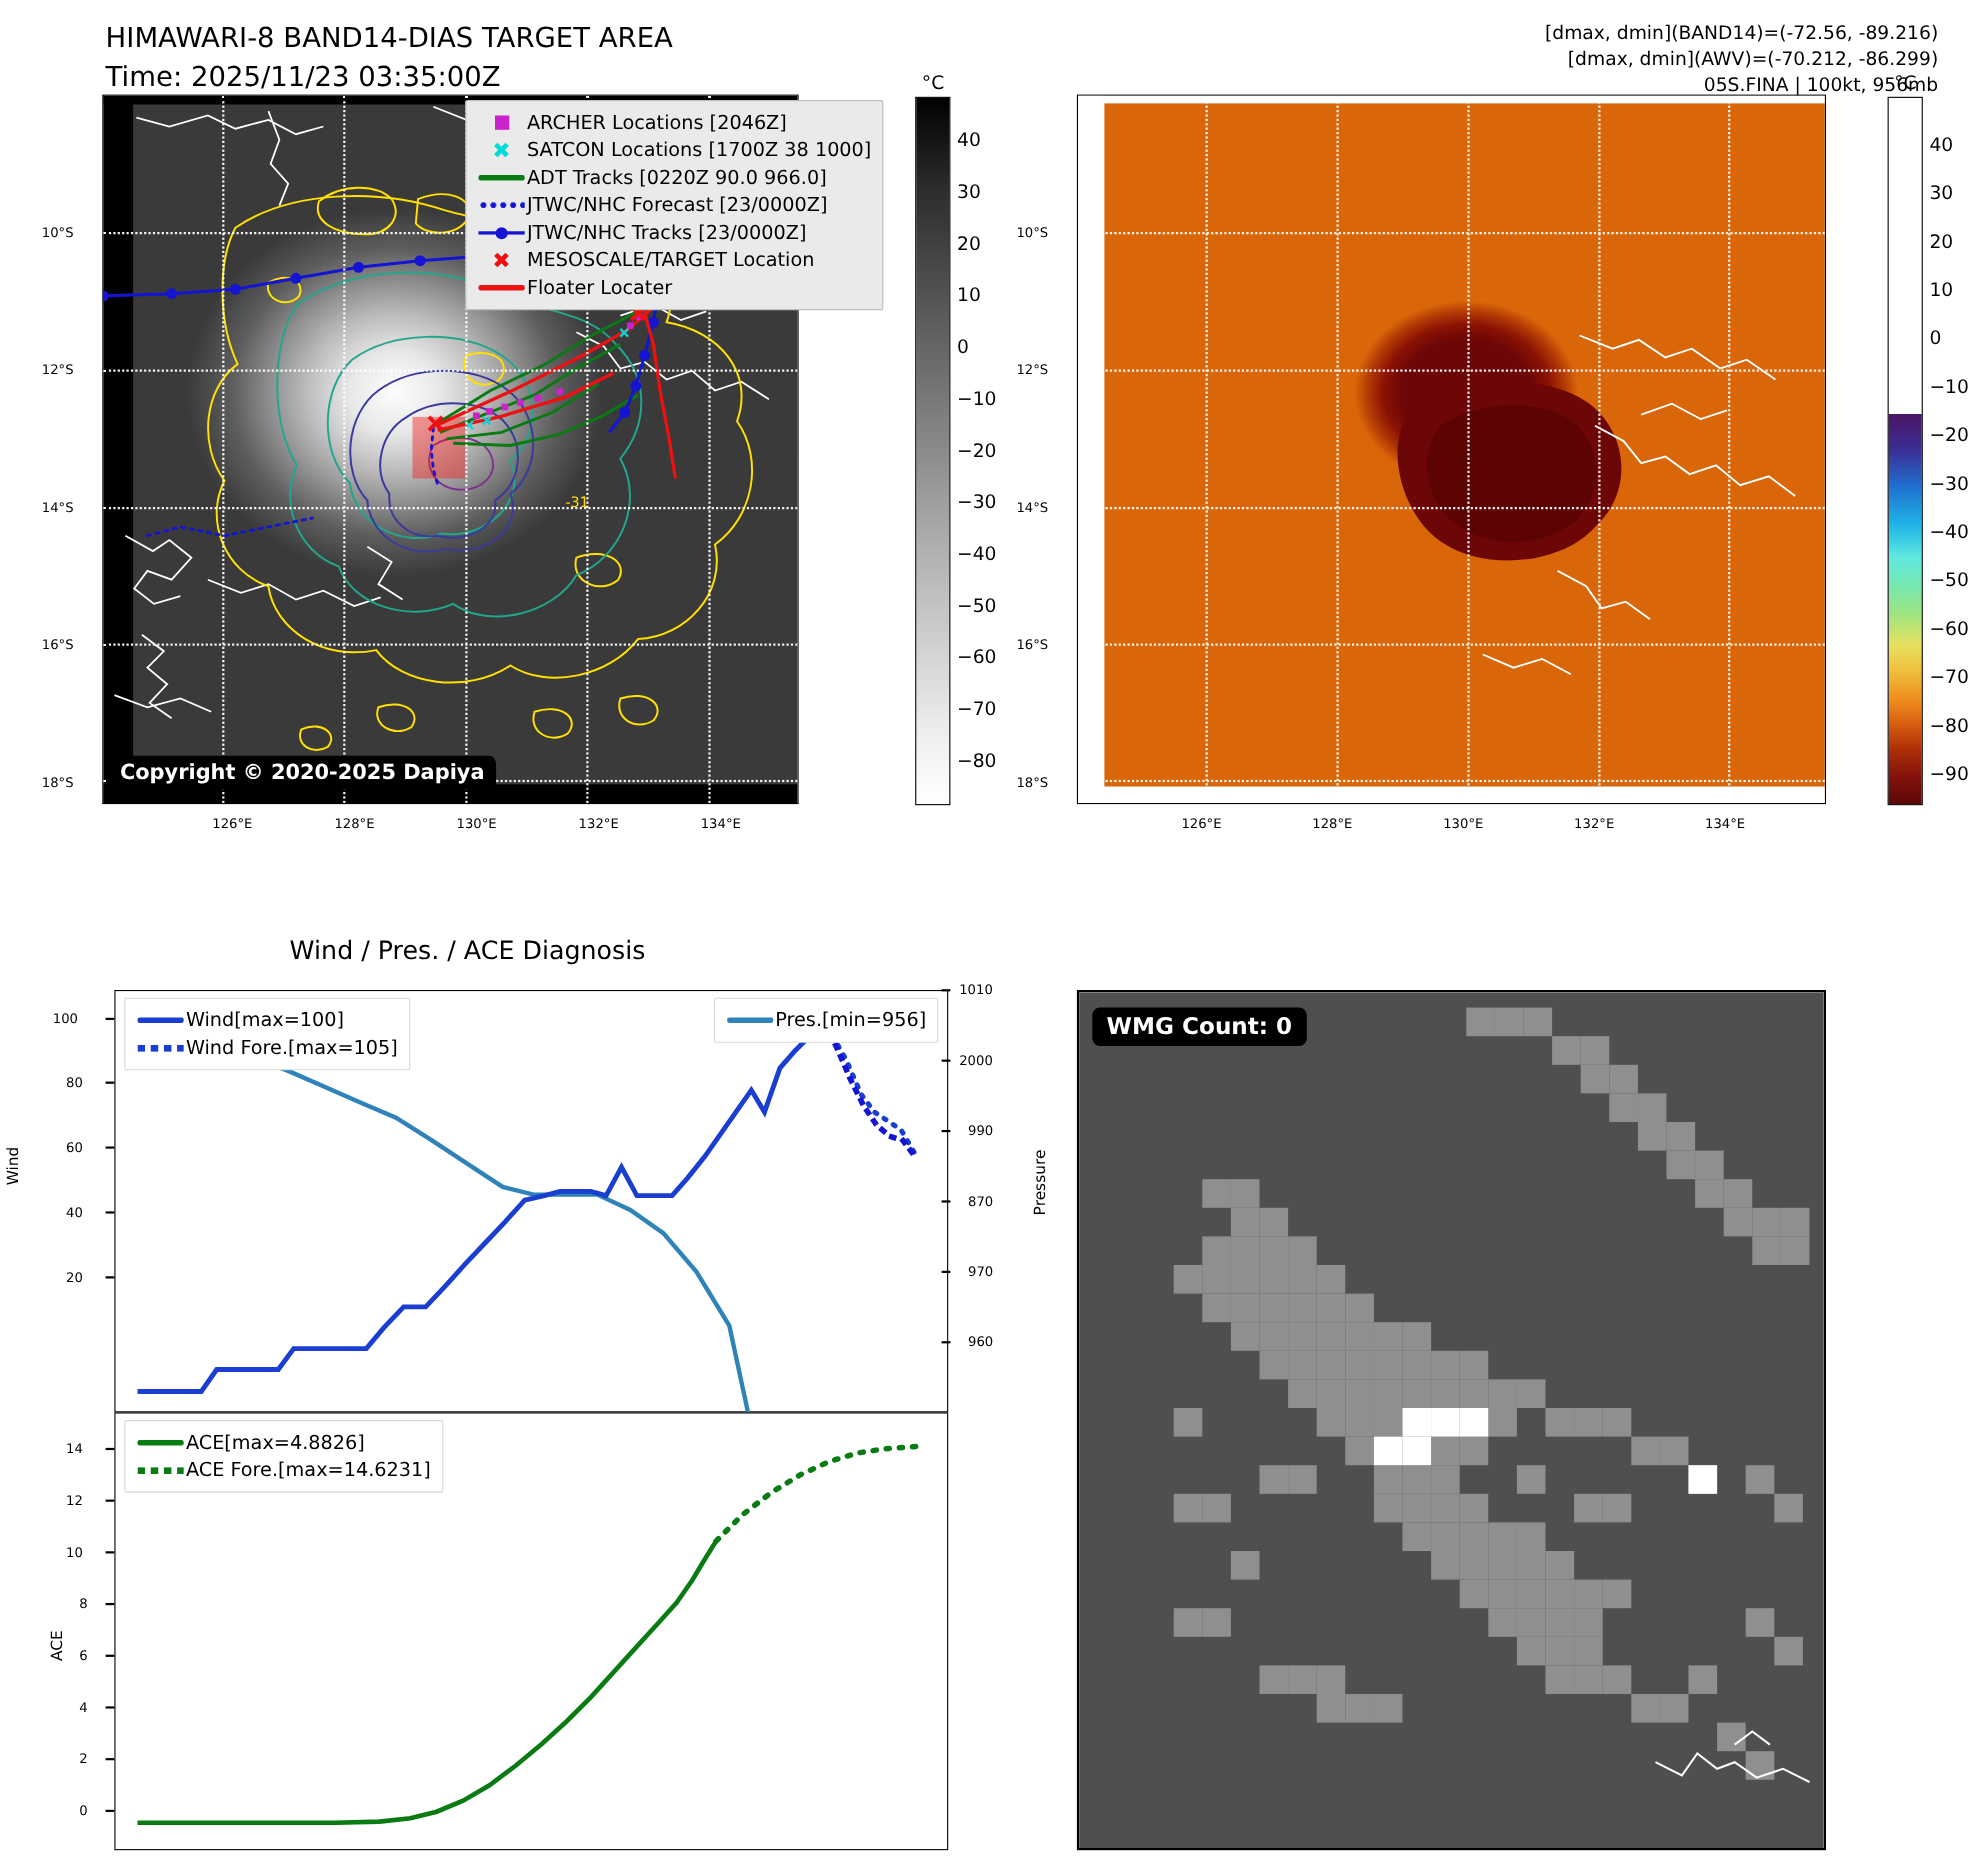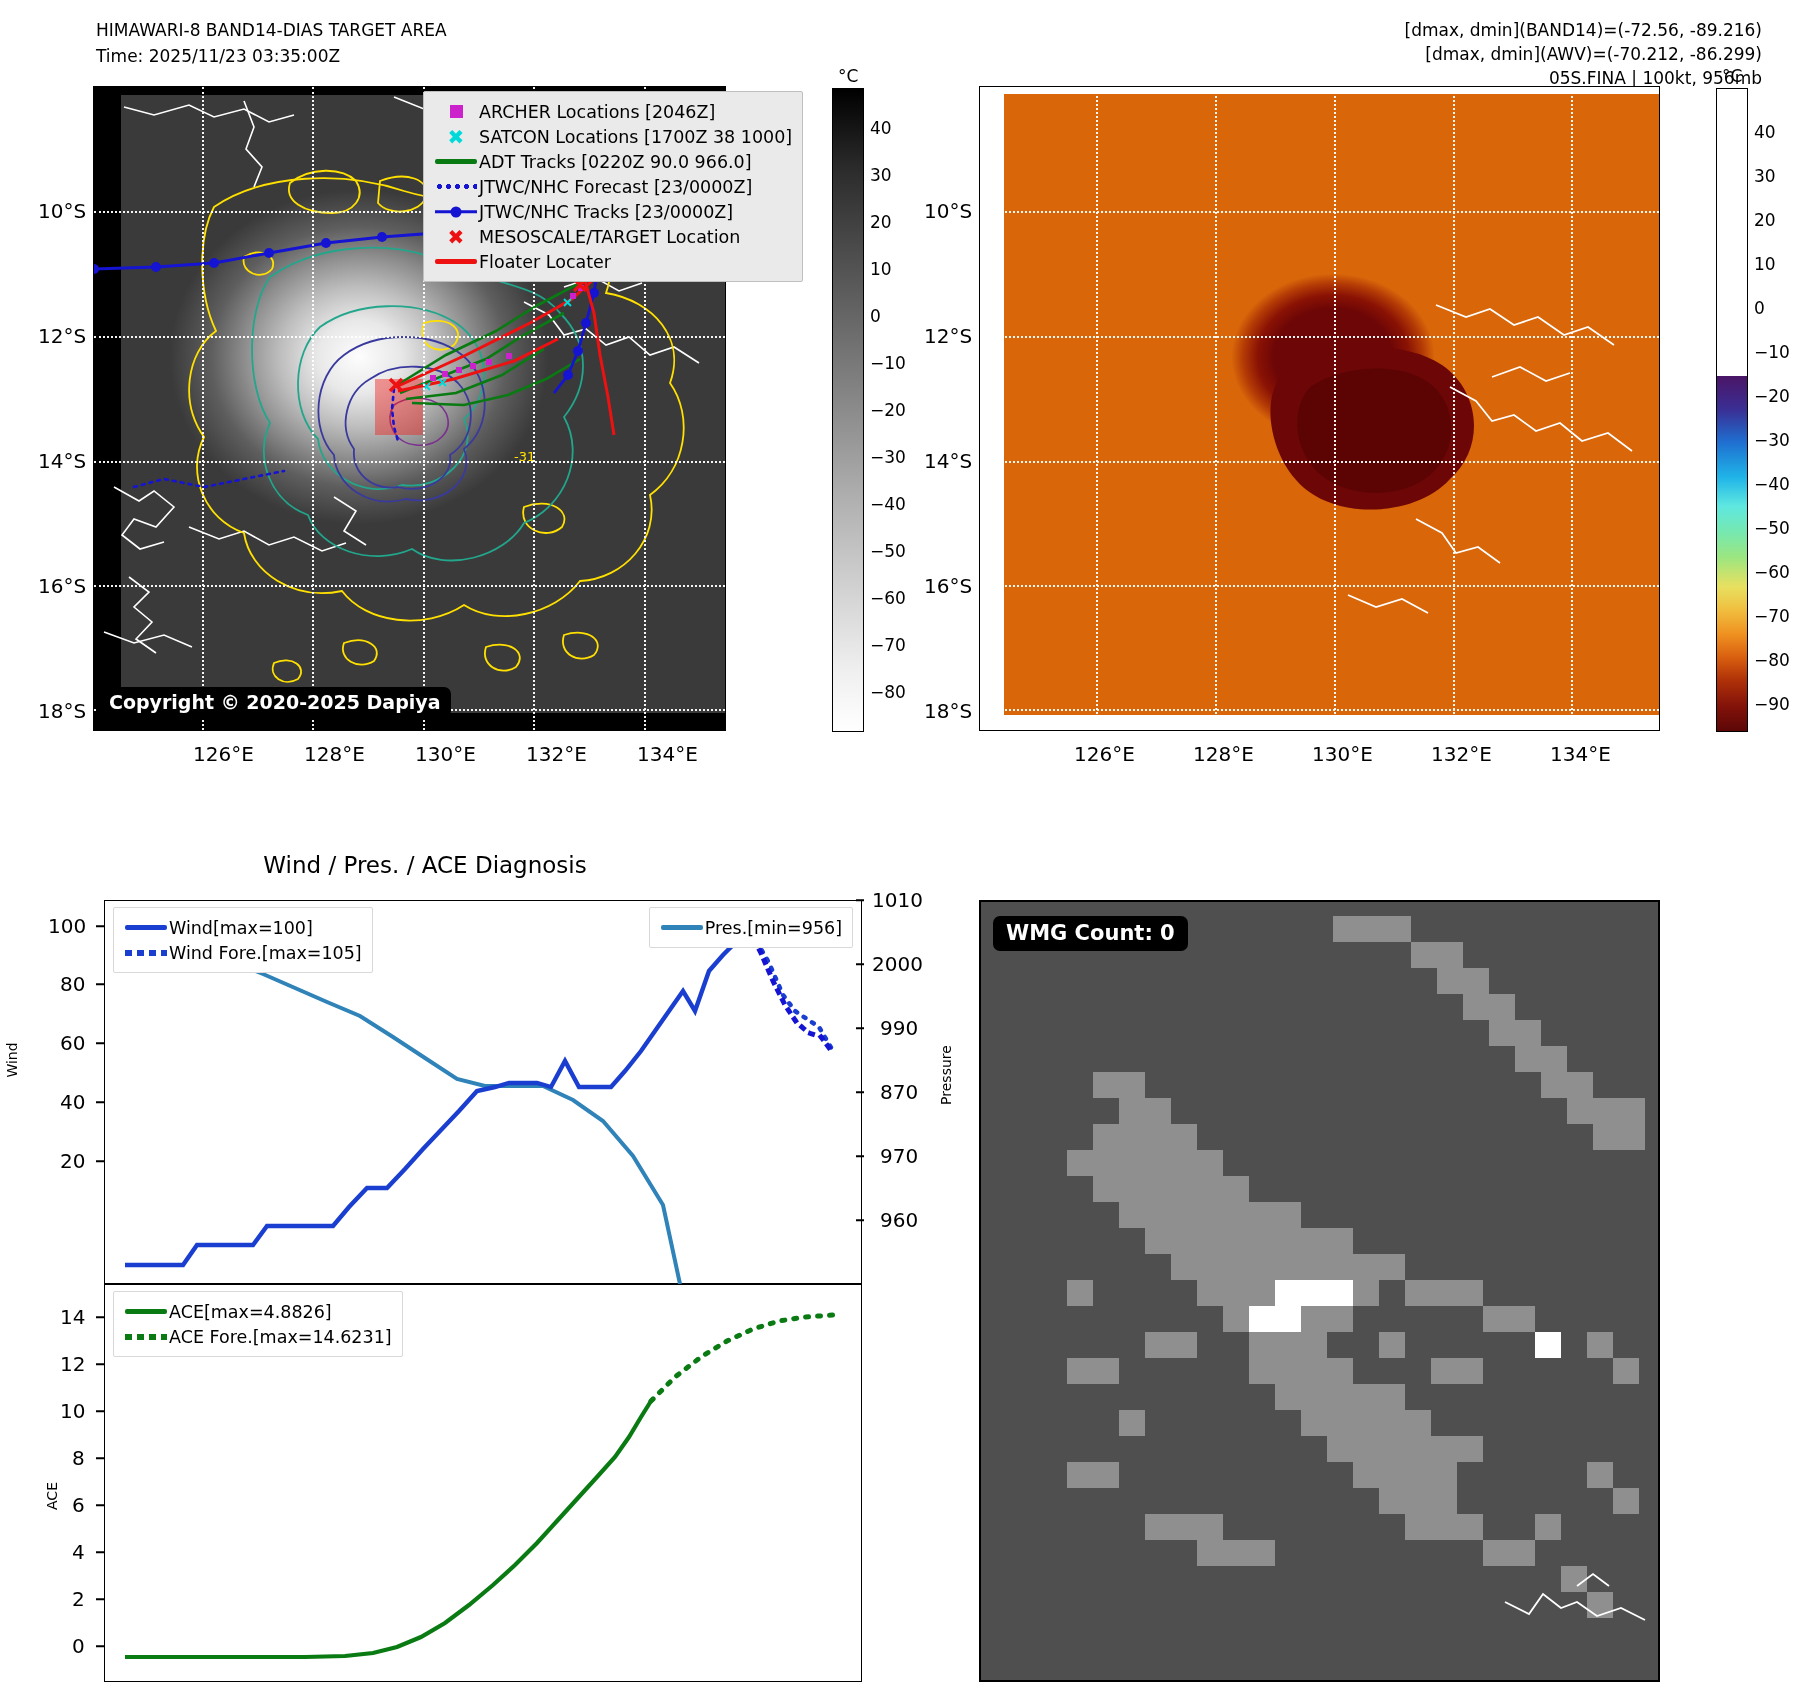--- a/index.html
+++ b/index.html
@@ -9,23 +9,23 @@
     font-family: "DejaVu Sans", sans-serif;
   }
   #root {
     position: relative;
     width: 1797px; height: 1690px;
     background: #ffffff;
     overflow: hidden;
   }
 
   
-  .ttl { font-size: 17px; color: #000; white-space: nowrap; }
+  .ttl { font-size: 25px; color: #000; white-space: nowrap; }
   .hdr-r { font-size: 17px; color: #000; text-align: right; white-space: nowrap; line-height: 24px; }
-  .tick { font-size: 20px; color: #000; white-space: nowrap; }
+  .tick { font-size: 12px; color: #000; white-space: nowrap; }
   .axlabel { font-size: 14px; color: #000; white-space: nowrap; }
 
   
   .frame { position: absolute; border: 1.5px solid #000; }
 
   
   .mapcanvas { position: absolute; inset: 0; overflow: hidden; }
 
   
   .ir-base {

